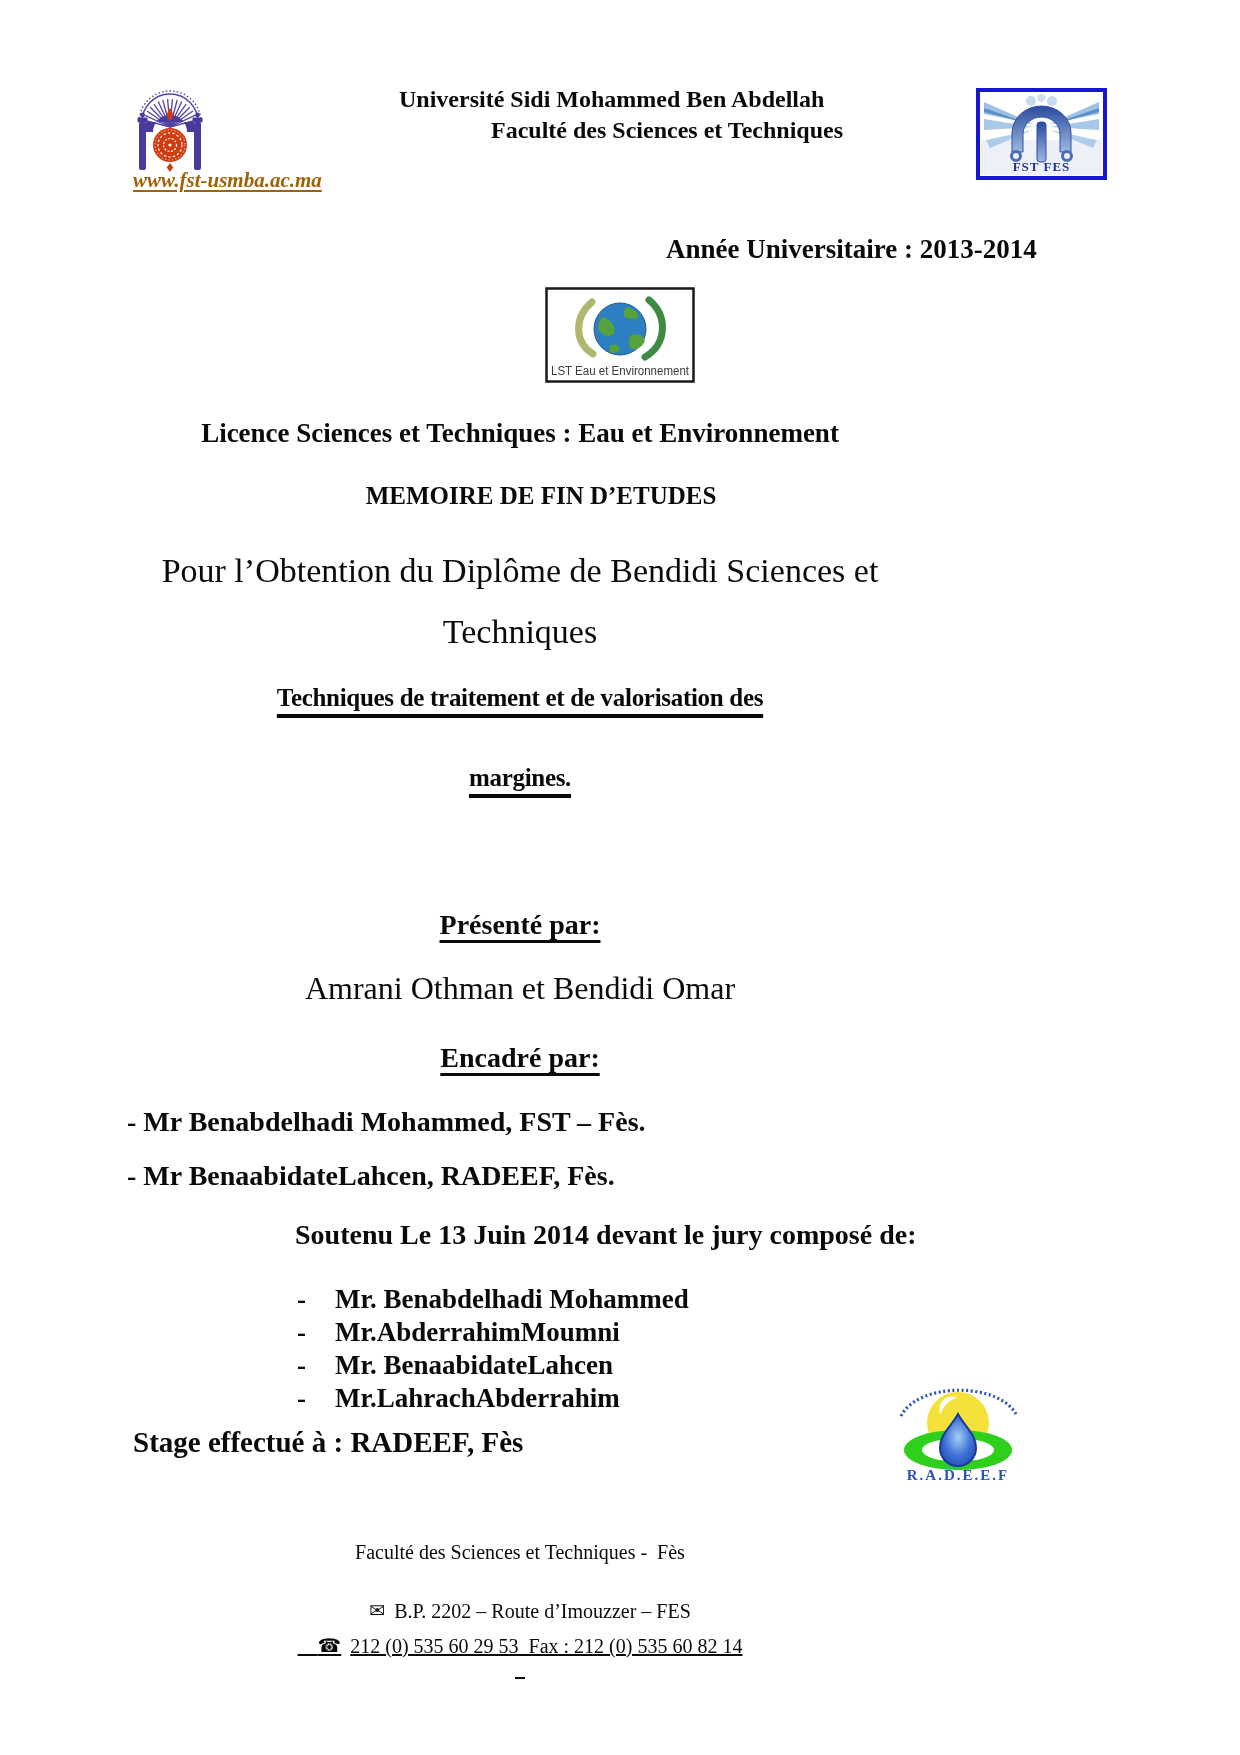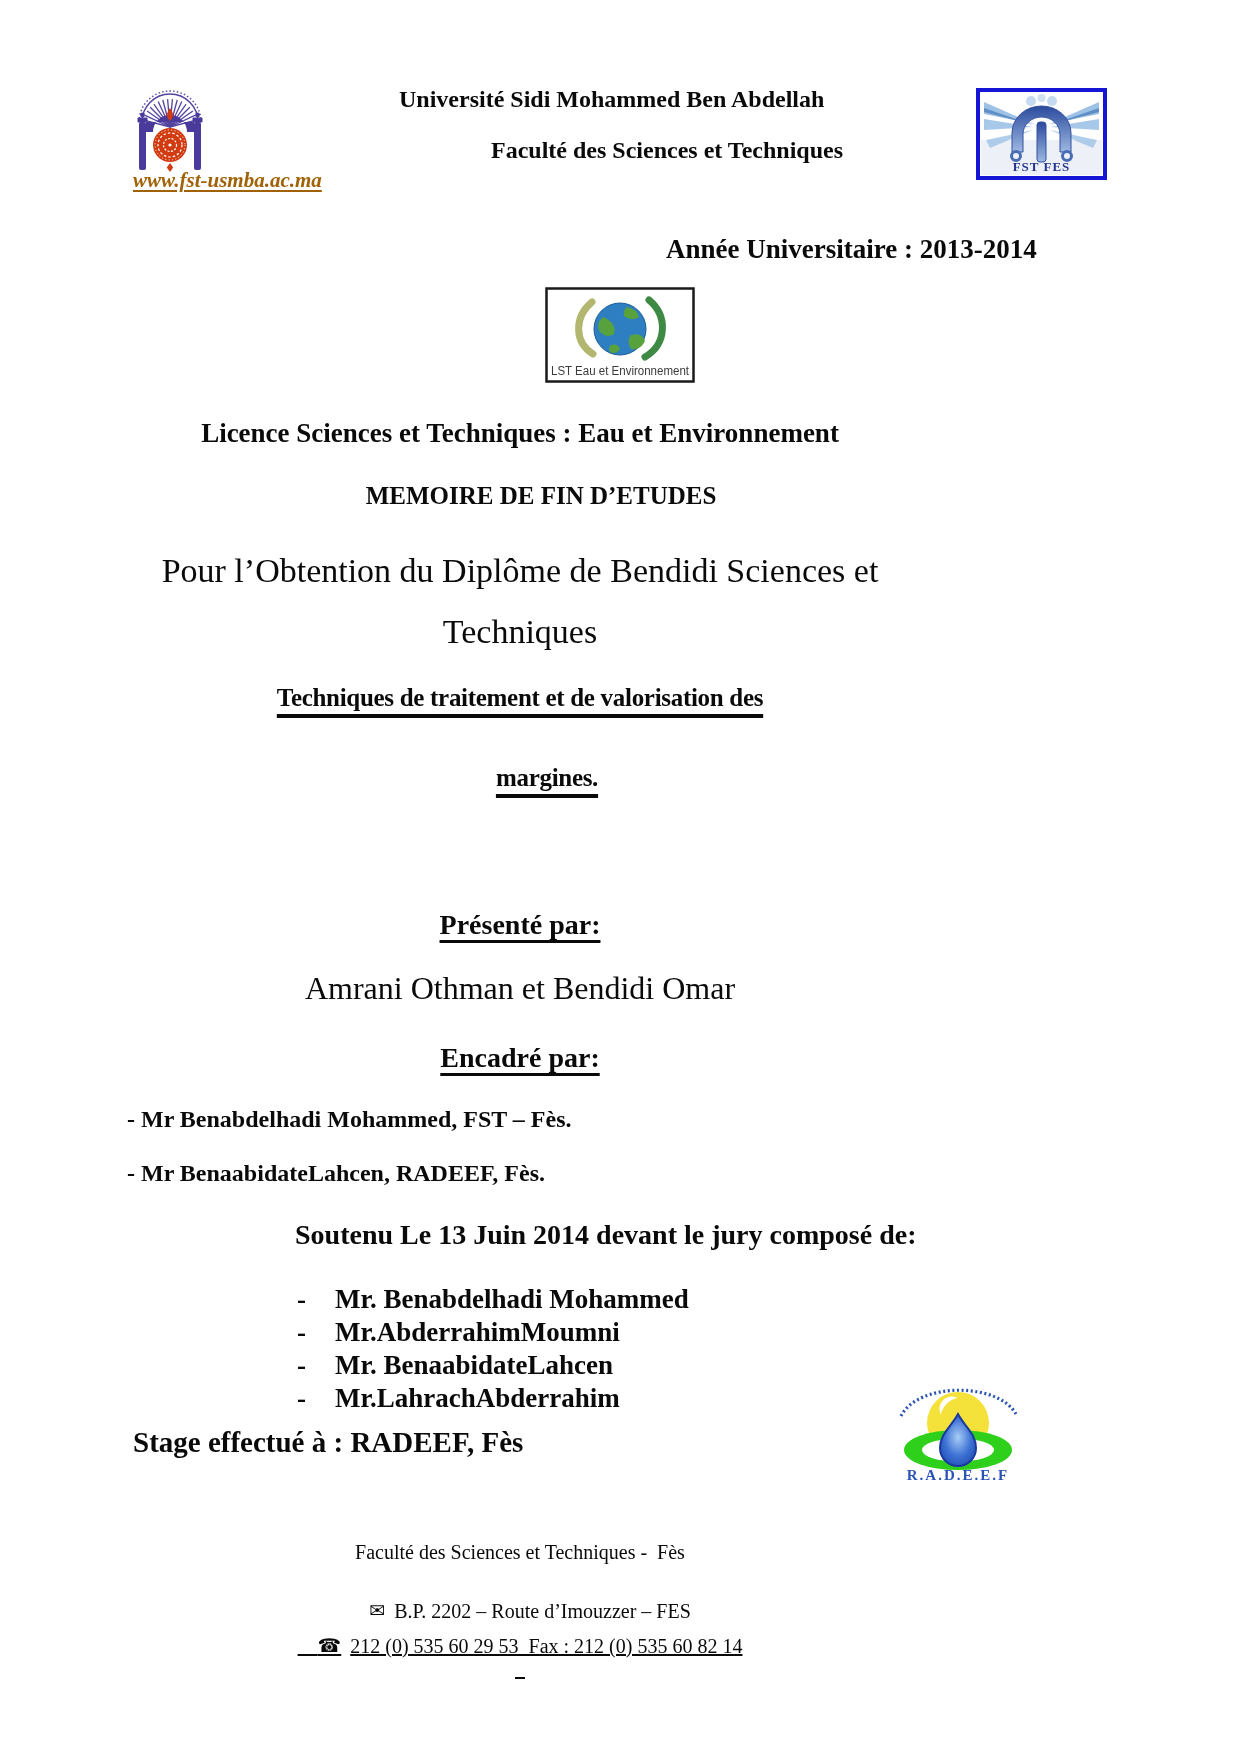--- a/index.html
+++ b/index.html
@@ -17,21 +17,21 @@
     text-decoration:underline;text-decoration-thickness:2px;text-underline-offset:3px;
   }
   .hdr{font-size:24px;font-weight:bold;white-space:pre;}
   .year{font-size:27px;font-weight:bold;}
   .program{font-size:27px;top:418px;}
   .memoire{font-size:25px;top:482px;padding-left:21px;}
   .purpose{font-size:34px;}
   .bigtitle{font-size:25px;letter-spacing:-0.3px;}
   .label{font-size:28px;}
   .authors{font-size:32px;top:970px;}
-  .sup{font-size:24px;font-weight:bold;white-space:pre;}
+  .sup{font-size:28px;font-weight:bold;white-space:pre;}
   .soutenu{font-size:28px;font-weight:bold;white-space:pre;}
   .jury-row{position:absolute;left:297px;display:flex;font-size:27px;font-weight:bold;white-space:pre;}
   .jury-dash{width:38px;}
   .stage{font-size:29px;font-weight:bold;white-space:pre;}
   .foot{font-size:20px;white-space:pre;}
   .foot .ic{font-size:19px;position:relative;top:-1px;margin-right:9px;}
 </style>
 </head>
 <body>
 
@@ -74,21 +74,21 @@
       <circle cx="40" cy="61" r="12" fill="none" stroke="#ffffff" stroke-width="1.2" stroke-dasharray="2.5,2"></circle>
       <circle cx="40" cy="61" r="6.5" fill="none" stroke="#ffffff" stroke-width="1.2" stroke-dasharray="2,1.5"></circle>
       <circle cx="40" cy="61" r="1.6" fill="#ffffff"></circle>
       <path d="M40,79 l3.2,4.5 -3.2,4.5 -3.2,-4.5 Z" fill="#d23a10"></path>
     </g>
   </svg>
 
   <a class="abs website" style="left:133px;top:168px;" href="#">www.fst-usmba.ac.ma</a>
 
   <div class="abs hdr" style="left:399px;top:86px;">Université Sidi Mohammed Ben Abdellah</div>
-  <div class="abs hdr" style="left:491px;top:137px;text-align:center;">Faculté des Sciences et Techniques</div>
+  <div class="abs hdr" style="left:491px;top:117px;text-align:center;">Faculté des Sciences et Techniques</div>
 
   <svg class="abs" style="left:976px;top:88px;" width="131" height="92" viewBox="0 0 131 92">
     <defs>
       <linearGradient id="monoGrad" x1="0" y1="0" x2="0" y2="1">
         <stop offset="0" stop-color="#2a4a9d"></stop>
           <stop offset="1" stop-color="#9db8e2"></stop>
       </linearGradient>
     </defs>
     <rect x="1.5" y="1.5" width="128" height="89" fill="#ffffff" stroke="#1515d6" stroke-width="5"></rect>
     <rect x="5" y="52" width="121" height="35" fill="#edf0f7"></rect>
@@ -131,21 +131,21 @@
     </g>
     <text x="75" y="88" text-anchor="middle" font-size="12.5" fill="#3a3a3a" font-family="Liberation Sans, sans-serif" textLength="138" lengthAdjust="spacingAndGlyphs">LST Eau et Environnement</text>
   </svg>
 
   <div class="ctr b program">Licence Sciences et Techniques : Eau et Environnement</div>
   <div class="ctr b memoire">MEMOIRE DE FIN D’ETUDES</div>
   <div class="ctr purpose" style="top:552px;">Pour l’Obtention du Diplôme de Bendidi Sciences et</div>
   <div class="ctr purpose" style="top:613px;">Techniques</div>
 
   <div class="ctr" style="top:684px;"><span class="b bigtitle u3">Techniques de traitement et de valorisation des</span></div>
-  <div class="ctr" style="top:764px;padding-left:27px;"><span class="b bigtitle u3">margines.</span></div>
+  <div class="ctr" style="top:764px;"><span class="b bigtitle u3">margines.</span></div>
 
   <div class="ctr" style="top:909px;"><span class="b label u2">Présenté par:</span></div>
   <div class="ctr authors">Amrani Othman et Bendidi Omar</div>
 
   <div class="ctr" style="top:1042px;"><span class="b label u2">Encadré par:</span></div>
   <div class="abs sup" style="left:127px;top:1106px;">- Mr Benabdelhadi Mohammed, FST – Fès.</div>
   <div class="abs sup" style="left:127px;top:1160px;">- Mr BenaabidateLahcen, RADEEF, Fès.</div>
 
   <div class="abs soutenu" style="left:295px;top:1219px;">Soutenu Le 13 Juin 2014 devant le jury composé de:</div>
 

